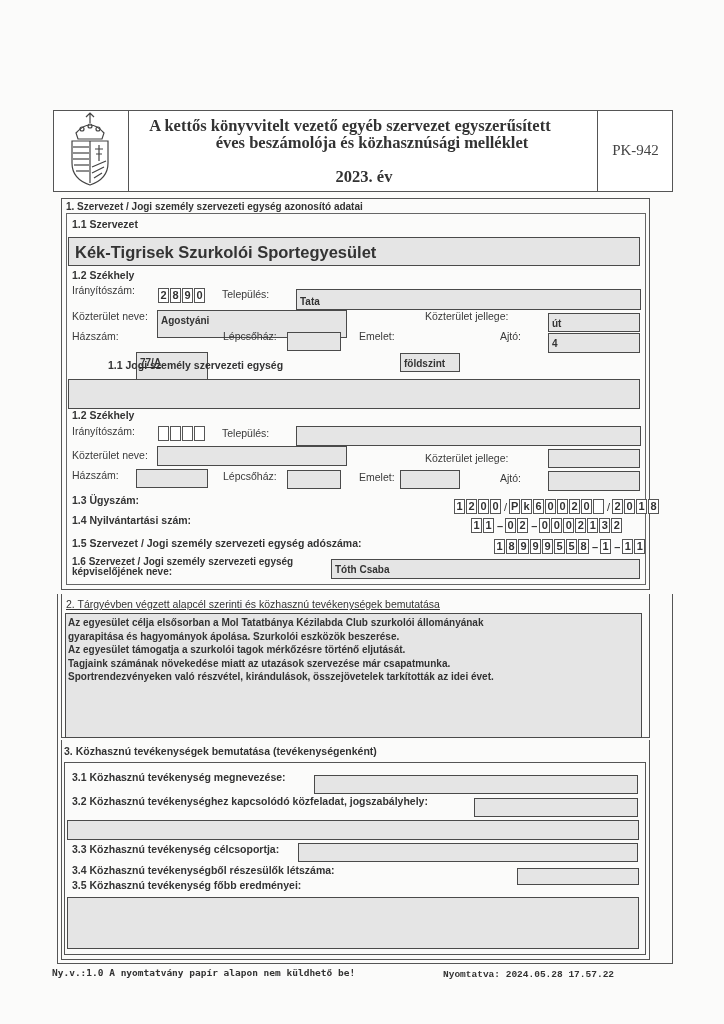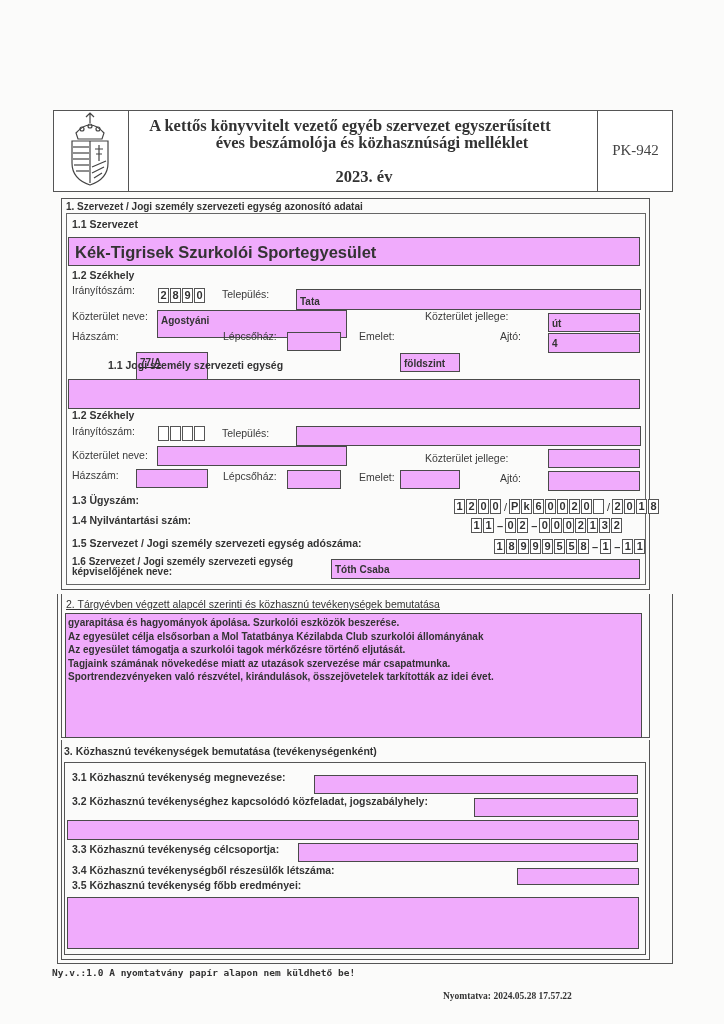--- a/index.html
+++ b/index.html
@@ -1,19 +1,19 @@
 <!DOCTYPE html>
 <html><head>
 <meta charset="utf-8">
 <style>
   * { box-sizing: border-box; margin: 0; padding: 0; }
   html, body { width: 724px; height: 1024px; background: #fbfbfa; overflow: hidden; }
   body { position: relative; font-family: "Liberation Sans", sans-serif; color: #2b2b2b; }
   .abs { position: absolute; }
-  .box { position: absolute; border: 1.3px solid #4a4a4a; background: #f0abfc; }
+  .box { position: absolute; border: 1.3px solid #4a4a4a; background: #e5e5e5; }
   .lbl { position: absolute; font-size: 10.5px; color: #3a3a3a; white-space: nowrap; }
   .hdr { position: absolute; font-size: 10.5px; font-weight: bold; color: #333; white-space: nowrap; }
   .val { font-size: 10px; font-weight: bold; color: #333; padding: 6px 0 0 3px; white-space: nowrap; }
   .serif { font-family: "Liberation Serif", serif; }
   .digits { position: absolute; display: flex; align-items: center; font-size: 11px; font-weight: bold; color: #333; }
   .digit { width: 11px; height: 15px; border: 1px solid #555; text-align: center; line-height: 13px; margin-right: 1px; background:#fff; }
   .sep { padding: 0 2px; font-weight: bold; }
   .desc-line { font-size: 10px; font-weight: bold; color: #333; line-height: 13.5px; white-space: nowrap; }
 </style>
 </head>
@@ -202,22 +202,22 @@
 
 <div class="hdr" style="left:72px;top:556px;font-size:10px;">1.6 Szervezet / Jogi személy szervezeti egység</div>
 <div class="hdr" style="left:72px;top:566px;font-size:10px;">képviselőjének neve:</div>
 <div class="box" style="left:331px;top:559px;width:309px;height:20px;">
   <div class="val" style="padding-top:4px;">Tóth Csaba</div>
 </div>
 
 <div class="abs" style="left:61px;top:594px;width:589px;height:144px;border:1.3px solid #555;border-top:none;"></div>
 <div class="lbl" style="left:66px;top:598px;font-size:10.5px;color:#333;text-decoration:underline;">2. Tárgyévben végzett alapcél szerinti és közhasznú tevékenységek bemutatása</div>
 <div class="box" style="left:65px;top:613px;width:577px;height:125px;border-width:1.4px;padding:2px 0 0 2px;">
+  <div class="desc-line">Az egyesület célja elsősorban a Mol Tatatbánya Kézilabda Club szurkolói állományának</div>
   <div class="desc-line">gyarapitása és hagyományok ápolása. Szurkolói eszközök beszerése.</div>
-  <div class="desc-line">Az egyesület célja elsősorban a Mol Tatatbánya Kézilabda Club szurkolói állományának</div>
   <div class="desc-line">Az egyesület támogatja a szurkolói tagok mérkőzésre történő eljutását.</div>
   <div class="desc-line">Tagjaink számának növekedése miatt az utazások szervezése már csapatmunka.</div>
   <div class="desc-line">Sportrendezvényeken való részvétel, kirándulások, összejövetelek tarkították az idei évet.</div>
 </div>
 
 <div class="abs" style="left:57px;top:594px;width:616px;height:370px;border:1.3px solid #555;border-top:none;"></div>
 <div class="abs" style="left:61px;top:740px;width:589px;height:220px;border:1.3px solid #555;border-top:none;"></div>
 <div class="lbl" style="left:64px;top:745px;font-size:10.5px;font-weight:bold;color:#333;">3. Közhasznú tevékenységek bemutatása (tevékenységenként)</div>
 <div class="abs" style="left:64px;top:762px;width:582px;height:193px;border:1.3px solid #555;"></div>
 
@@ -243,13 +243,13 @@
 <div class="box" style="left:517px;top:868px;width:122px;height:17px;">
   <div class="val"></div>
 </div>
 
 <div class="hdr" style="left:72px;top:879px;">3.5 Közhasznú tevékenység főbb eredményei:</div>
 <div class="box" style="left:67px;top:897px;width:572px;height:52px;">
   <div class="val"></div>
 </div>
 
 <div class="abs" style="left:52px;top:967px;font-family:'DejaVu Sans Mono', monospace;font-size:9.5px;font-weight:bold;color:#333;white-space:nowrap;">Ny.v.:1.0 A nyomtatvány papír alapon nem küldhető be!</div>
-<div class="abs" style="left:443px;top:969px;font-family:Liberation Serif, serif;font-size:9.5px;font-weight:bold;color:#333;white-space:nowrap;margin-top:22px;">Nyomtatva: 2024.05.28 17.57.22</div>
+<div class="abs" style="left:443px;top:969px;font-family:Liberation Mono, monospace;font-size:9.5px;font-weight:bold;color:#333;white-space:nowrap;">Nyomtatva: 2024.05.28 17.57.22</div>
 
 </body></html>

